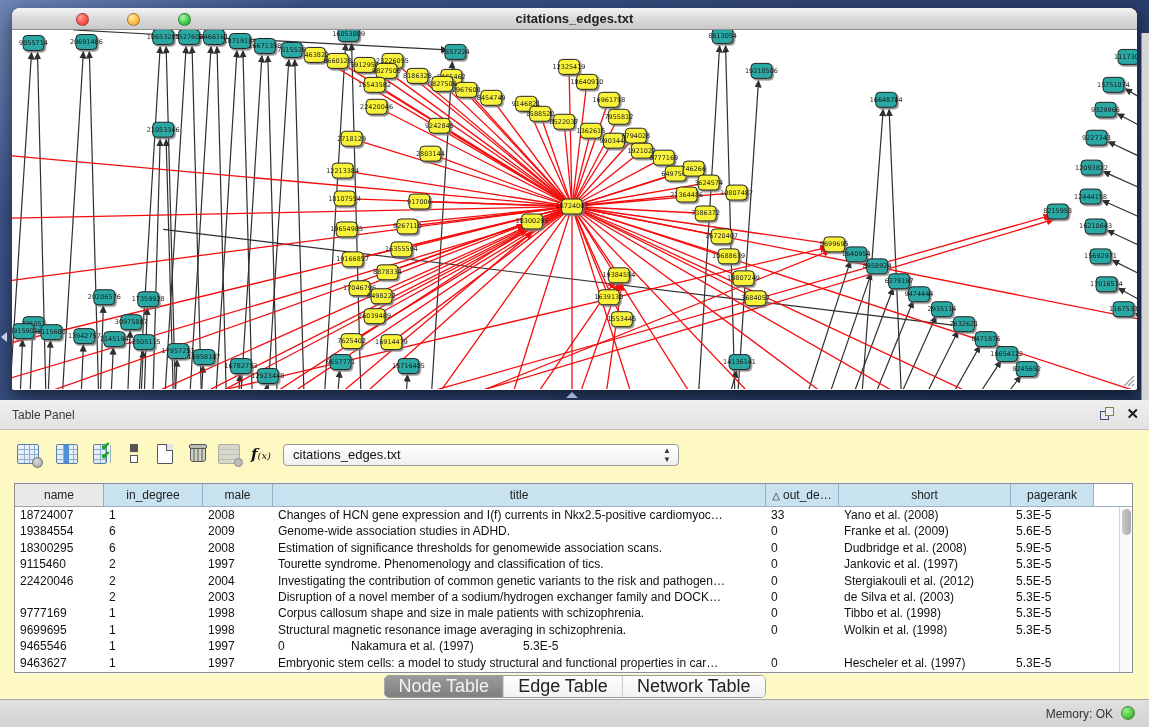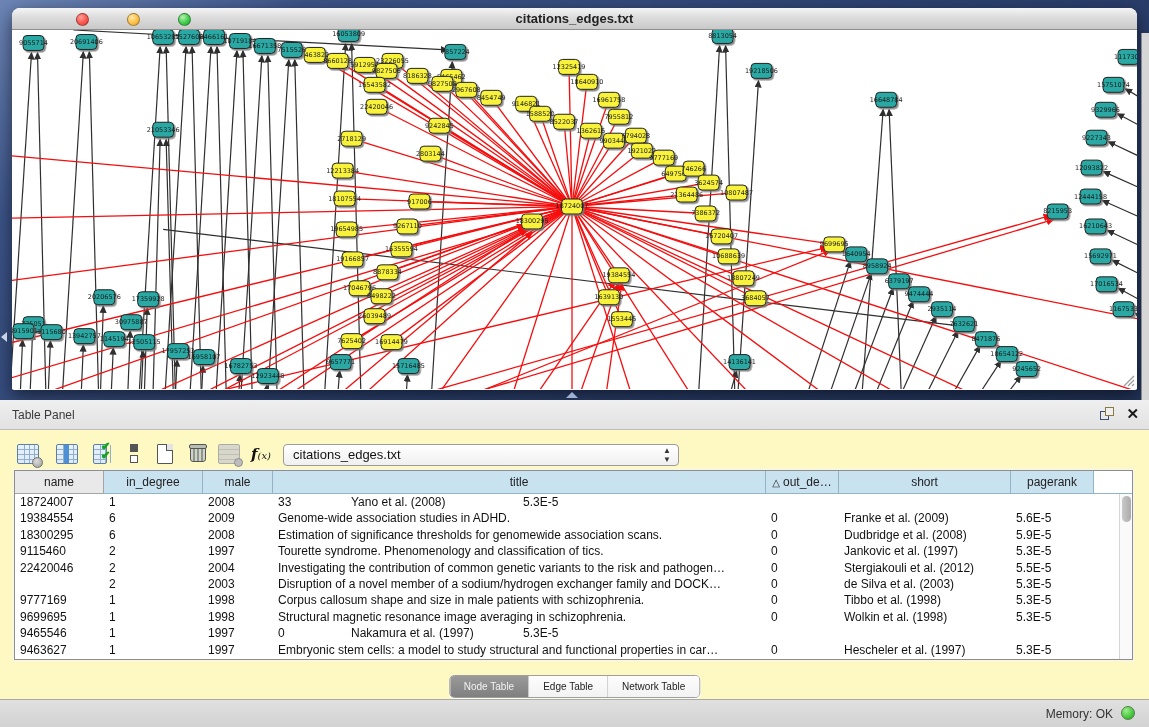--- a/index.html
+++ b/index.html
@@ -39,40 +39,40 @@
   .float-icon .sq1 { position:absolute; left:0; top:4px; width:9px; height:9px; border:1.5px solid #3c4f79; background:#e9e9e9; }
   .float-icon .sq2 { position:absolute; left:5px; top:0; width:9px; height:9px; border:1.5px solid #8c7a45; background:#efefef; }
   .close-x { position:absolute; right:10px; top:5px; font-size:15px; font-weight:bold; color:#1a1a1a; cursor:default; }
 
   .toolbar { position:absolute; left:0; top:36px; width:1149px; height:38px; }
   .tbtn { position:absolute; top:4px; width:28px; height:28px; display:flex; align-items:center; justify-content:center; }
   .combo { position:absolute; left:283px; top:8px; width:396px; height:22px; background:linear-gradient(#ffffff,#f0f0f0);
     border:1px solid #9b9b9b; border-radius:4px; font-size:13px; color:#111; line-height:20px; padding-left:9px; }
   .combo .arrows { position:absolute; right:7px; top:1px; font-size:8px; line-height:9px; color:#333; text-align:center; }
 
-  .tablewrap { position:absolute; left:14px; top:70px; width:1119px; height:190px;
+  .tablewrap { position:absolute; left:14px; top:83px; width:1119px; height:190px;
     background:#fff; border:1px solid #8e8e8e; box-shadow:0 0 0 1px #f5f5f5; overflow:hidden; }
   .thead { position:absolute; left:0; top:0; right:0; height:23px; display:flex; }
   .th { height:23px; border-right:1px solid #93b4c4; border-bottom:1px solid #93b4c4;
     background:#c8e2ef; font-size:12px; color:#222; text-align:center; line-height:22px;
     overflow:hidden; white-space:nowrap; }
   .th.gray { background:#e9e9e9; border-right:1px solid #a5a5a5; border-bottom:1px solid #a5a5a5; }
   .th .sort { font-size:10px; margin-right:3px; }
   .tbody { position:absolute; left:0; top:23px; right:13px; bottom:0; }
   .tr { display:flex; height:16.4px; }
   .td { font-size:12px; color:#111; line-height:16px; padding-left:5px; overflow:hidden;
     white-space:nowrap; text-overflow:clip; }
   .vscroll { position:absolute; right:0; top:23px; width:13px; bottom:0; background:#fafafa; border-left:1px solid #d5d5d5; }
   .vthumb { position:absolute; left:2px; top:2px; width:9px; height:26px; background:linear-gradient(90deg,#c9c9c9,#ababab); border-radius:5px; }
 
   .tabsrow { position:absolute; left:0; top:275px; width:1149px; height:24px; }
   .segbar { position:absolute; left:50%; transform:translateX(-50%); top:0; display:flex;
     border:1px solid #9e9e9e; border-radius:5px; overflow:hidden; background:#fdfdfd;
     box-shadow:0 1px 1px rgba(255,255,255,.8), inset 0 1px 0 rgba(255,255,255,.6); }
-  .seg { padding:2px 14px; font-size:10px; color:#222; background:linear-gradient(#fdfdfd,#f2f2f2);
+  .seg { padding:2px 14px; font-size:18px; color:#222; background:linear-gradient(#fdfdfd,#f2f2f2);
     border-right:1px solid #c4c4c4; line-height:17px; }
   .seg:last-child { border-right:none; }
   .seg.sel { background:linear-gradient(#9a9a9a,#7f7f7f); color:#f3f3f3; }
 
   .statusbar { position:absolute; left:0; top:299px; width:1149px; height:28px;
     background:linear-gradient(#e0e0e0,#d2d2d2); border-top:1px solid #aaa; }
   .memlabel { position:absolute; right:36px; top:7px; font-size:12px; color:#333; }
   .memdot { position:absolute; right:14px; top:6px; width:14px; height:14px; border-radius:50%;
     background:radial-gradient(circle at 35% 30%,#9cf08e,#3fc235 65%,#2e9a27); border:1px solid #55814e; }
 
@@ -784,20 +784,21 @@
         <div class="th" style="width: 73px;"><span class="sort">△</span><span>out_de…</span></div>
         <div class="th" style="width: 172px;"><span>short</span></div>
         <div class="th" style="width: 83px;"><span>pagerank</span></div>
         <div class="th" style="flex: 1 1 0%; background: rgb(255, 255, 255); border-right: none;"></div>
       </div>
     <div class="tbody" id="tbody">
         <div class="tr">
           <div class="td" style="width: 89px;">18724007</div>
           <div class="td" style="width: 99px;">1</div>
           <div class="td" style="width: 70px;">2008</div>
+          <div class="td" style="width: 493px;">Changes of HCN gene expression and I(f) currents in Nkx2.5-positive cardiomyoc…</div>
           <div class="td" style="width: 73px;">33</div>
           <div class="td" style="width: 172px;">Yano et al. (2008)</div>
           <div class="td" style="width: 83px;">5.3E-5</div>
         </div>
         <div class="tr">
           <div class="td" style="width: 89px;">19384554</div>
           <div class="td" style="width: 99px;">6</div>
           <div class="td" style="width: 70px;">2009</div>
           <div class="td" style="width: 493px;">Genome-wide association studies in ADHD.</div>
           <div class="td" style="width: 73px;">0</div>

